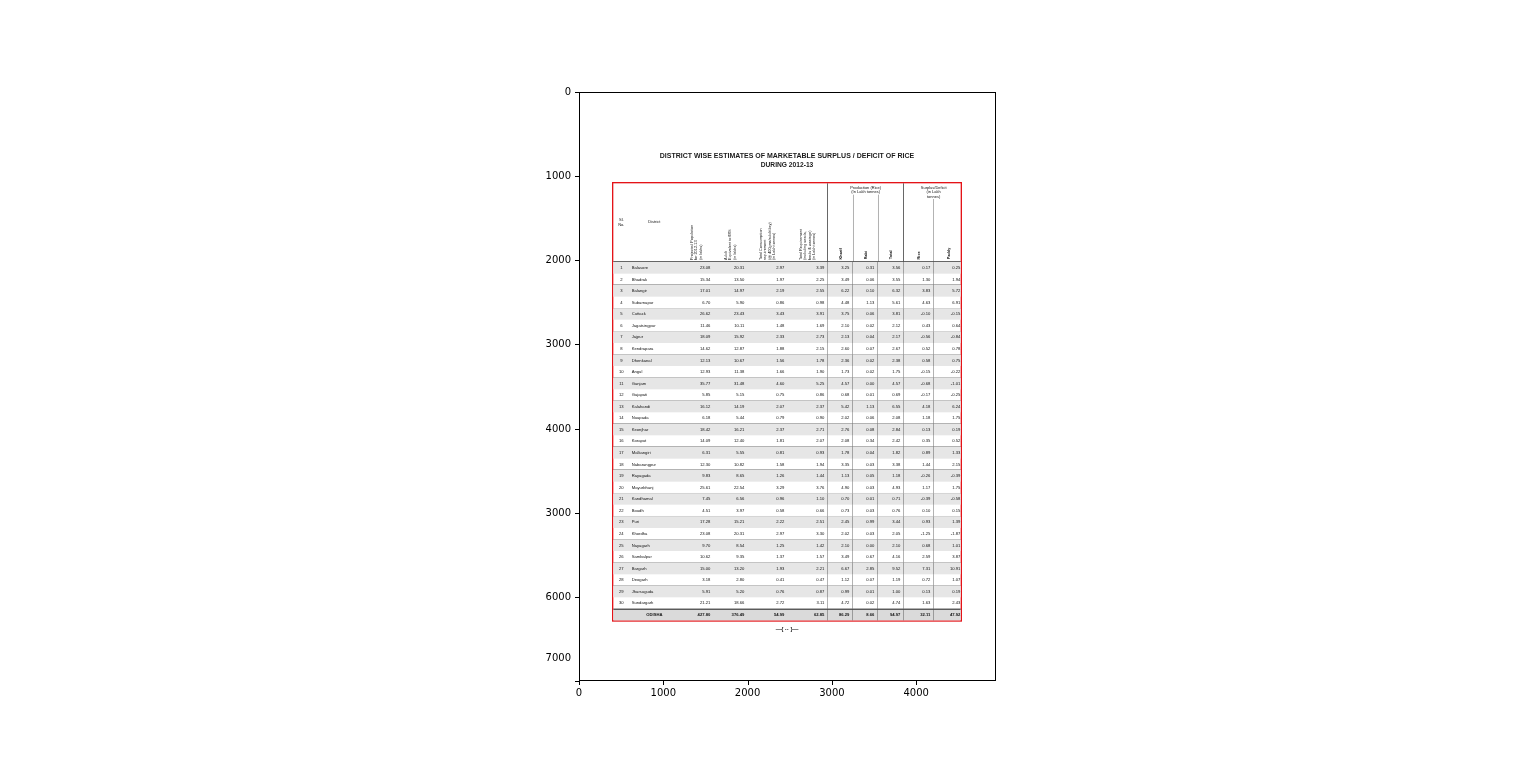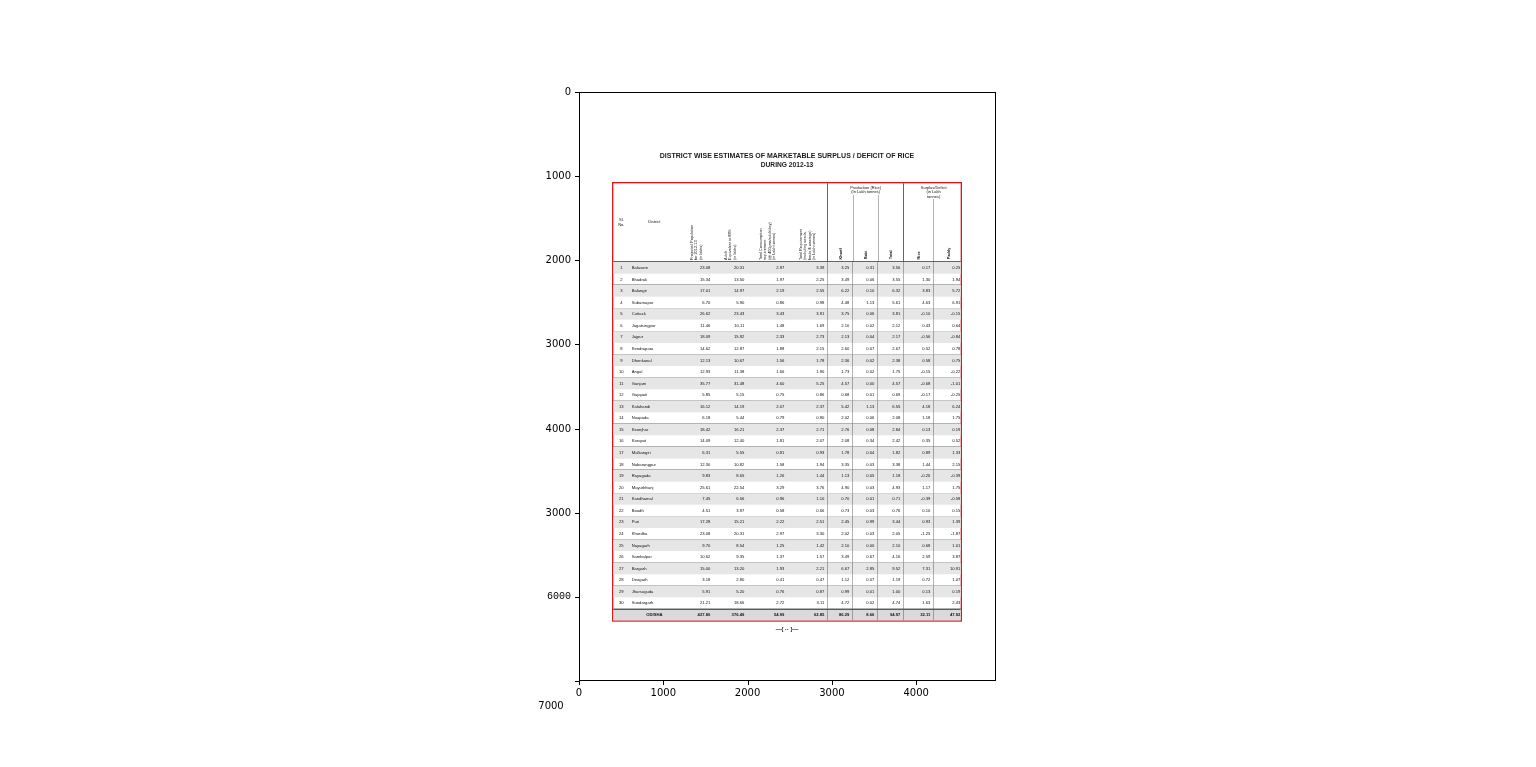--- a/index.html
+++ b/index.html
@@ -62,23 +62,23 @@
       <div class="ytick-label" style="left: 531px; top: 170.143px;">1000</div>
       <div class="ytick" style="left: 575px; top: 260.286px;"></div>
       <div class="ytick-label" style="left: 531px; top: 254.286px;">2000</div>
       <div class="ytick" style="left: 575px; top: 344.429px;"></div>
       <div class="ytick-label" style="left: 531px; top: 338.429px;">3000</div>
       <div class="ytick" style="left: 575px; top: 428.571px;"></div>
       <div class="ytick-label" style="left: 531px; top: 422.571px;">4000</div>
       <div class="ytick" style="left: 575px; top: 512.714px;"></div>
       <div class="ytick-label" style="left: 531px; top: 506.714px;">3000</div>
       <div class="ytick" style="left: 575px; top: 596.857px;"></div>
-      <div class="ytick-label" style="left: 531px; top: 590.857px; font-family: Liberation Mono, monospace;">6000</div>
+      <div class="ytick-label" style="left: 531px; top: 590.857px;">6000</div>
       <div class="ytick" style="left: 575px; top: 681px;"></div>
-      <div class="ytick-label" style="left: 531px; top: 700px; text-align: center;">7000</div>
+      <div class="ytick-label" style="left: 531px; top: 652px;">7000</div>
       <div class="xtick" style="left: 579px; top: 681px;"></div>
       <div class="xtick-label" style="left: 559px; top: 687px;">0</div>
       <div class="xtick" style="left: 663.3px; top: 681px;"></div>
       <div class="xtick-label" style="left: 643.3px; top: 687px;">1000</div>
       <div class="xtick" style="left: 747.6px; top: 681px;"></div>
       <div class="xtick-label" style="left: 727.6px; top: 687px;">2000</div>
       <div class="xtick" style="left: 831.9px; top: 681px;"></div>
       <div class="xtick-label" style="left: 811.9px; top: 687px;">3000</div>
       <div class="xtick" style="left: 916.2px; top: 681px;"></div>
       <div class="xtick-label" style="left: 896.2px; top: 687px;">4000</div>

